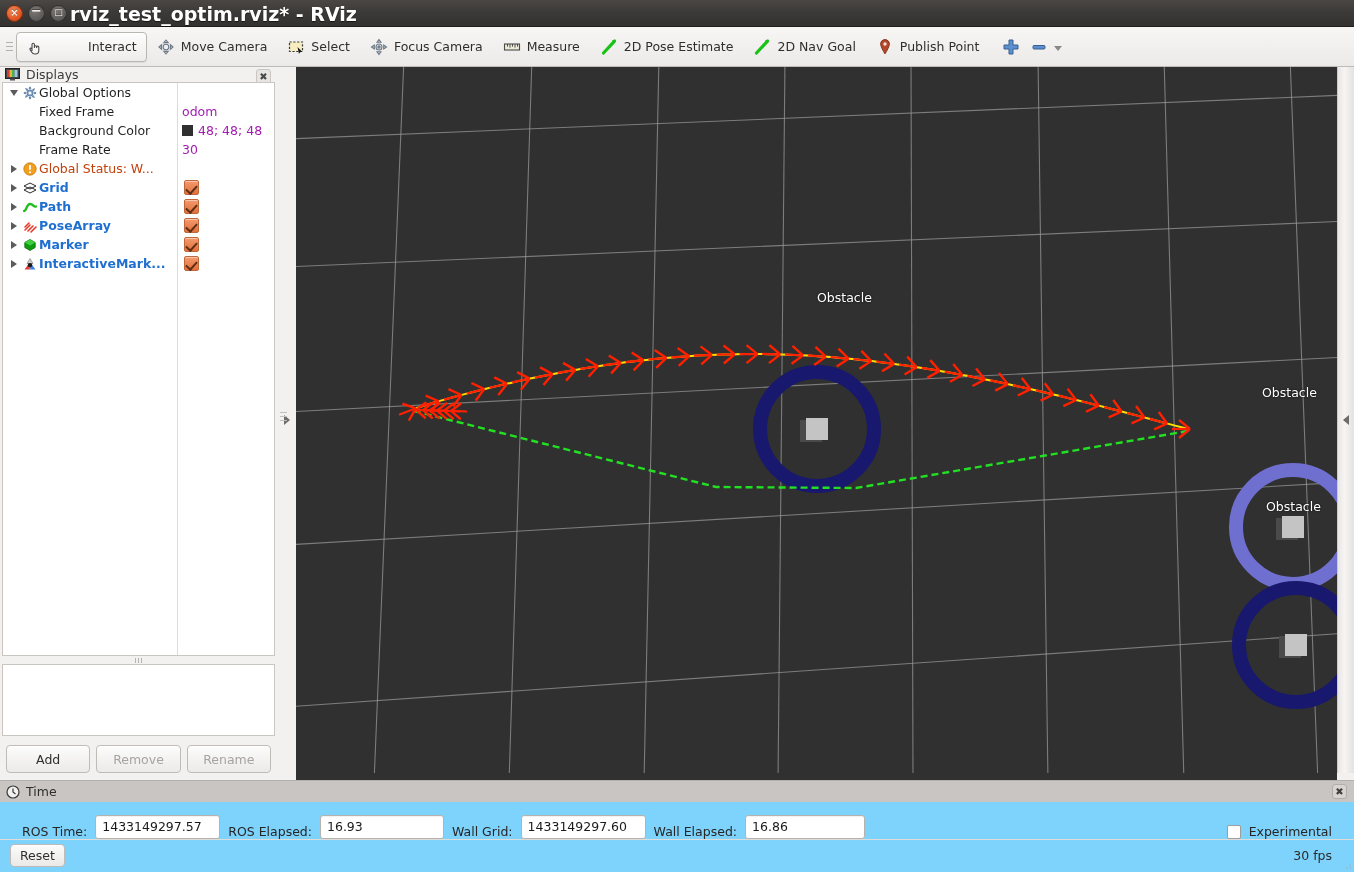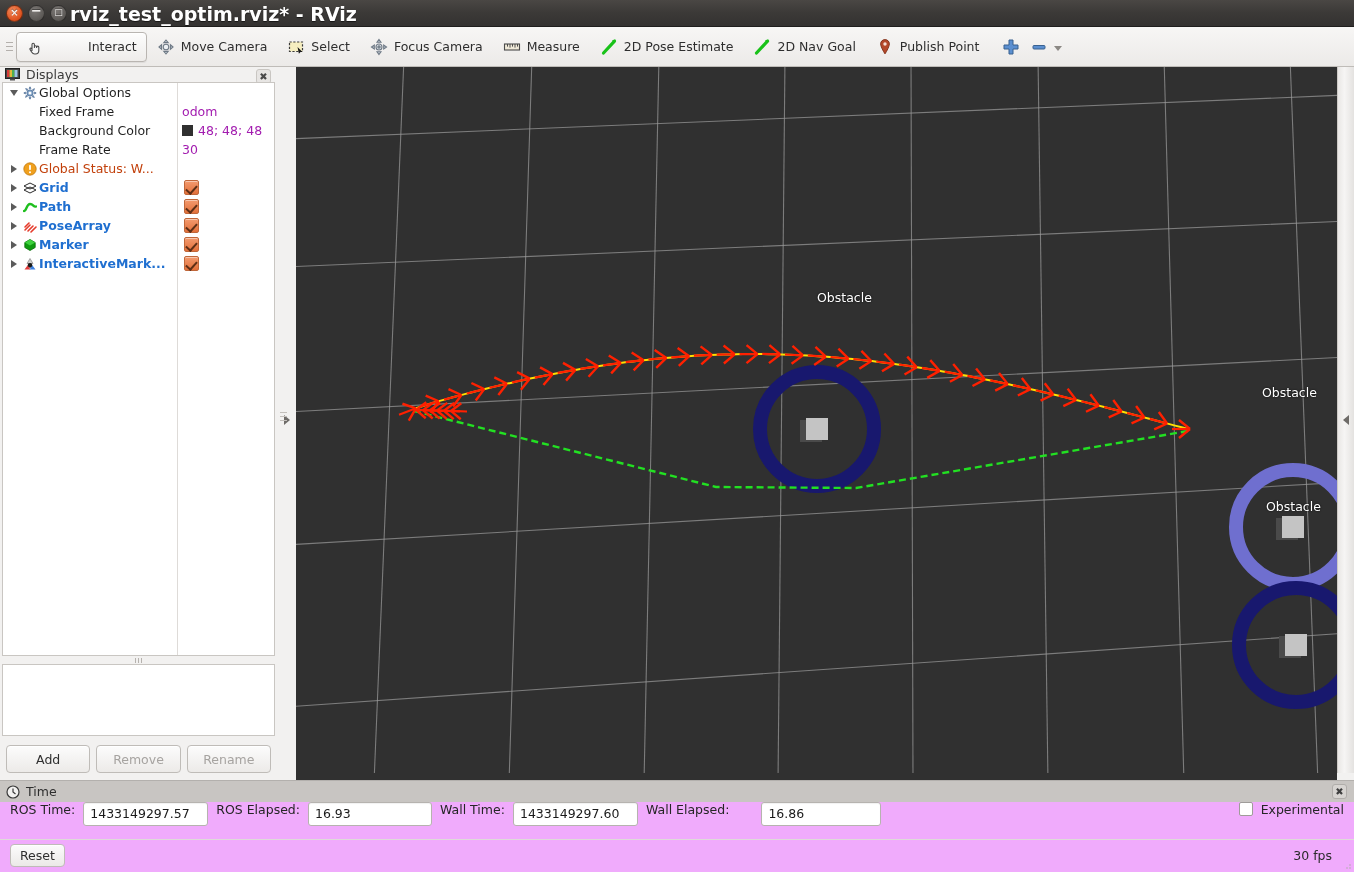--- a/index.html
+++ b/index.html
@@ -169,45 +169,45 @@
   }
   .vp-label {
     position: absolute; color: #ffffff; font-size: 12.5px;
     font-family: "DejaVu Sans", "Liberation Sans", sans-serif;
     white-space: nowrap; text-shadow: 0 0 2px #000;
   }
 
   
   .timepanel {
     position: absolute; left: 0; top: 780px; width: 1354px; height: 92px;
-    background: #f0abfc;
+    background: #7dd3fc;
   }
   .tp-header {
     height: 22px; background: #c8c5c2; display: flex; align-items: center;
     padding-left: 6px; position: relative; border-top: 1px solid #b3b0ad;
   }
   .tp-header .ttl { font-size: 12.5px; color: #2f2f2f; margin-left: 6px; }
   .tp-close {
     position: absolute; right: 7px; top: 3px; width: 15px; height: 15px;
     border-radius: 3px; background: #d7d4d1; border: 1px solid #b0adaa;
     color: #3f3f3f; font-size: 10px; line-height: 13px; text-align:center; font-weight:bold;
   }
   .tp-row {
-    height: 38px; display: flex; align-items: flex-start; padding: 0 10px;
+    height: 38px; display: flex; align-items: flex-end; padding: 0 22px;
     gap: 8px; border-bottom: 1px solid #dedbd8;
   }
   .tp-lbl { font-size: 12.5px; color: #262626; }
   .tp-inp {
     height: 24px; border: 1px solid #b6b3af; border-radius: 3px; background: #fff;
     padding: 0 6px; font-size: 12.5px; color: #1a1a1a; line-height: 22px;
     box-shadow: inset 0 1px 1px rgba(0,0,0,.06);
   }
   .w125 { width: 125px; }
   .w124 { width: 124px; }
-  .w120 { width: 120px; margin-left: 24px; }
+  .w120 { width: 120px; }
   .spacer { flex: 1; }
   .cbox {
     width: 14px; height: 14px; border: 1px solid #9f9c99; border-radius: 2px;
     background: #fff; display:inline-block;
   }
   .tp-row2 {
     height: 31px; display: flex; align-items: center; padding: 0 10px;
   }
   .reset-btn {
     height: 23px; padding: 8px 9px; border-radius: 4px;
@@ -693,21 +693,21 @@
       </svg>
       <div class="ttl">Time</div>
       <div class="tp-close"><span>✖</span></div>
     </div>
 
     <div class="tp-row">
       <span class="tp-lbl">ROS Time:</span>
       <span class="tp-inp w125">1433149297.57</span>
       <span class="tp-lbl">ROS Elapsed:</span>
       <span class="tp-inp w124">16.93</span>
-      <span class="tp-lbl">Wall Time:</span>
+      <span class="tp-lbl">Wall Grid:</span>
       <span class="tp-inp w125">1433149297.60</span>
       <span class="tp-lbl">Wall Elapsed:</span>
       <span class="tp-inp w120">16.86</span>
       <span class="spacer"></span>
       <span class="cbox"></span>
       <span class="tp-lbl">Experimental</span>
     </div>
 
     <div class="tp-row2">
       <div class="reset-btn">Reset</div>

